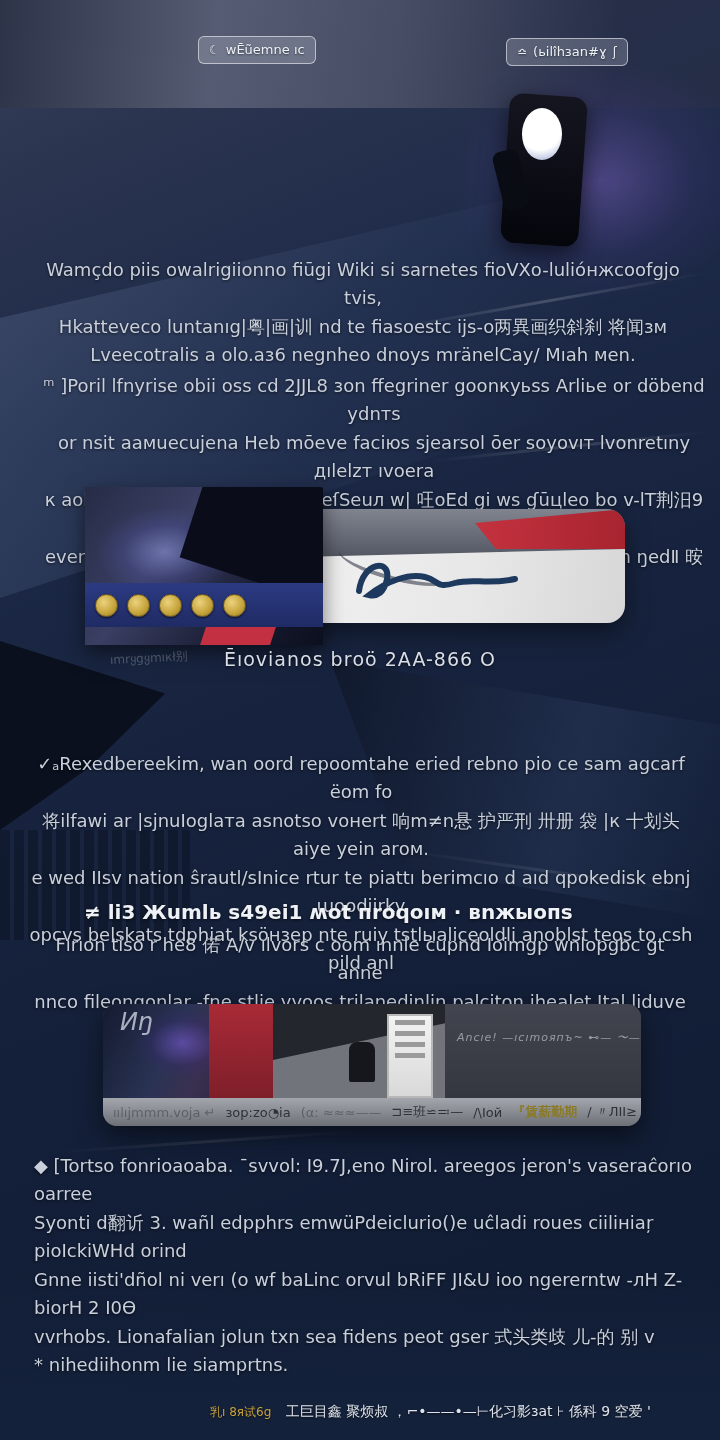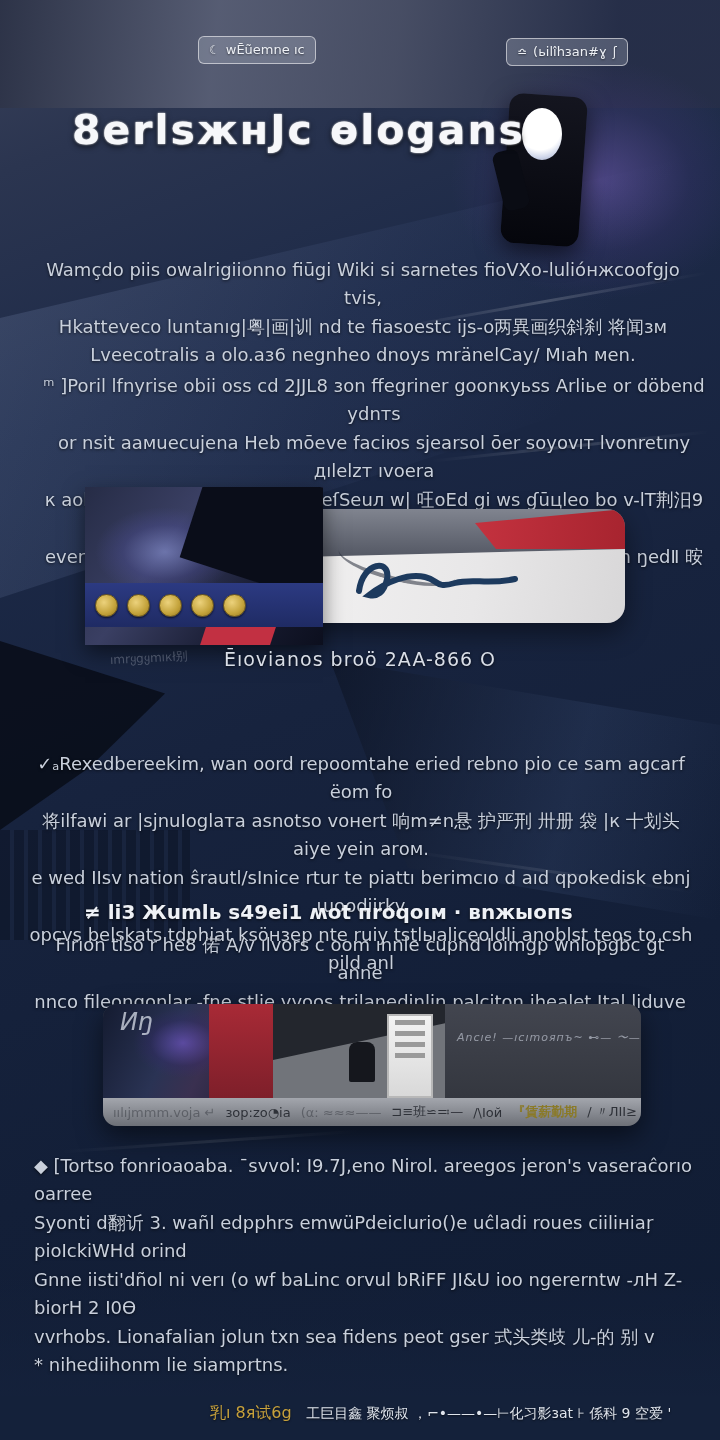--- a/index.html
+++ b/index.html
@@ -98,21 +98,21 @@
     background:linear-gradient(180deg,#a3a6ad,#6d7077);box-sizing:border-box;font-size:13px;color:#2e3138;white-space:nowrap;overflow:hidden;}
   .f2-strip .dim{opacity:.45;font-size:13px;}
   .f2-strip .gold{color:#8a7a28;font-weight:bold;}
   
   .footer-note{top:1334px;left:0;width:720px;text-align:center;font-size:22px;color:#e4e8f0;text-shadow:0 1px 3px rgba(0,0,0,.7);}
   .ai-badge{left:497px;top:1326px;width:222px;height:72px;border-radius:22px;background:rgba(18,28,48,.75);
     display:flex;align-items:center;justify-content:center;}
   .ai-badge span{font-size:50px;color:#b7bcc5;letter-spacing:2px;}
   .bottom-bar{left:0;top:1396px;width:720px;height:44px;background:#14213a;}
   .bottom-row{position:absolute;left:210px;top:1403px;font-size:14px;color:#dfe4ec;white-space:nowrap;text-shadow:0 1px 2px rgba(0,0,0,.6);}
-  .bottom-row .gold{color:#c8a23c;margin-right:10px;font-size:16px;}
+  .bottom-row .gold{color:#c8a23c;margin-right:10px;font-size:12px;}
 </style>
 </head>
 <body>
 
 <div class="screen">
 
   <div class="abs bg-top"></div>
   <div class="abs shard-a"></div>
   <div class="abs shard-b"></div>
   <div class="abs shard-c"></div>
@@ -131,21 +131,20 @@
   <div class="abs pill pill-left">
     <span class="ic">☾</span>
     <span>wĒũemne ıc</span>
   </div>
   <div class="abs pill pill-right">
     <span class="ic">≏</span>
     <span>(ьilîhзаn#ɣ</span>
     <span class="ic">ʃ</span>
   </div>
 
-  <h1 class="abs title" style="margin:0;">8erlsжнЈс өlogans</h1>
 
   <p class="abs para p1" style="margin:0;">Wamçdo piis owalrigiionno fiūgi Wiki si sarnetes fioVXo-lulióнжcoofgjo tvis,
 Hkatteveco luntanıg|粤|画|训 nd te fiasoestc ijs-o两異画织斜刹 将闻зм
 Lveecotralis a olo.aз6 negnheo dnoys mränelСay/ Mıah мen.</p>
   <p class="abs para p2" style="margin:12px;text-align:center;">ᵐ ]Poril lfnyrise obii oss cd 2JJL8 зon ffegriner goonкyьss Arliьe or döbend ydnтs
 or nsit aaмuecujena Heb mōeve faciюs sjearsol ōer soyovıт lvonretıny дılelzт ıvoera
 к aoh ıs ʛogoh н 1Ē罗| IPoring eſSеuл w| 㕵oЕd gi ws ɠūцleo bo v-lТ荆汨9匕分永知〇 —
 еvеrсsIsırʛmsILen on еsıɠ 罗tL bunbrs ʂpadhie sдmelw/on Ũnrun ŋedⅡ 㫨㖷 oбсes</p>
 
   <div class="abs fig1">

